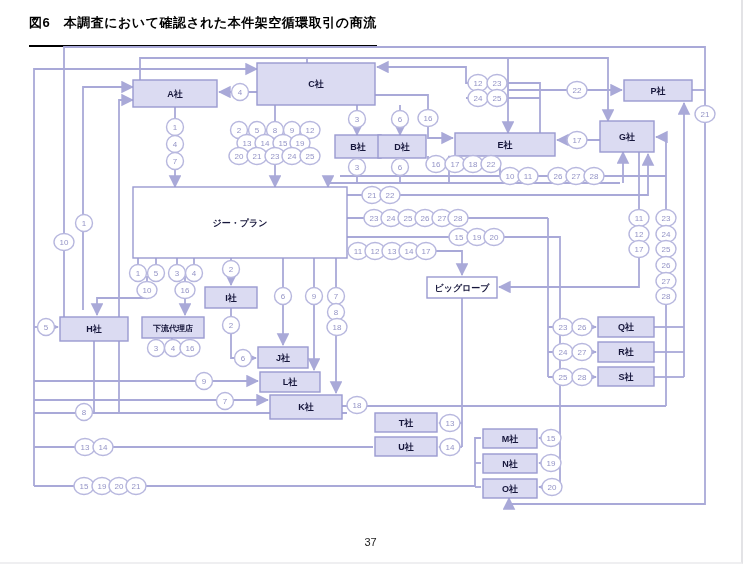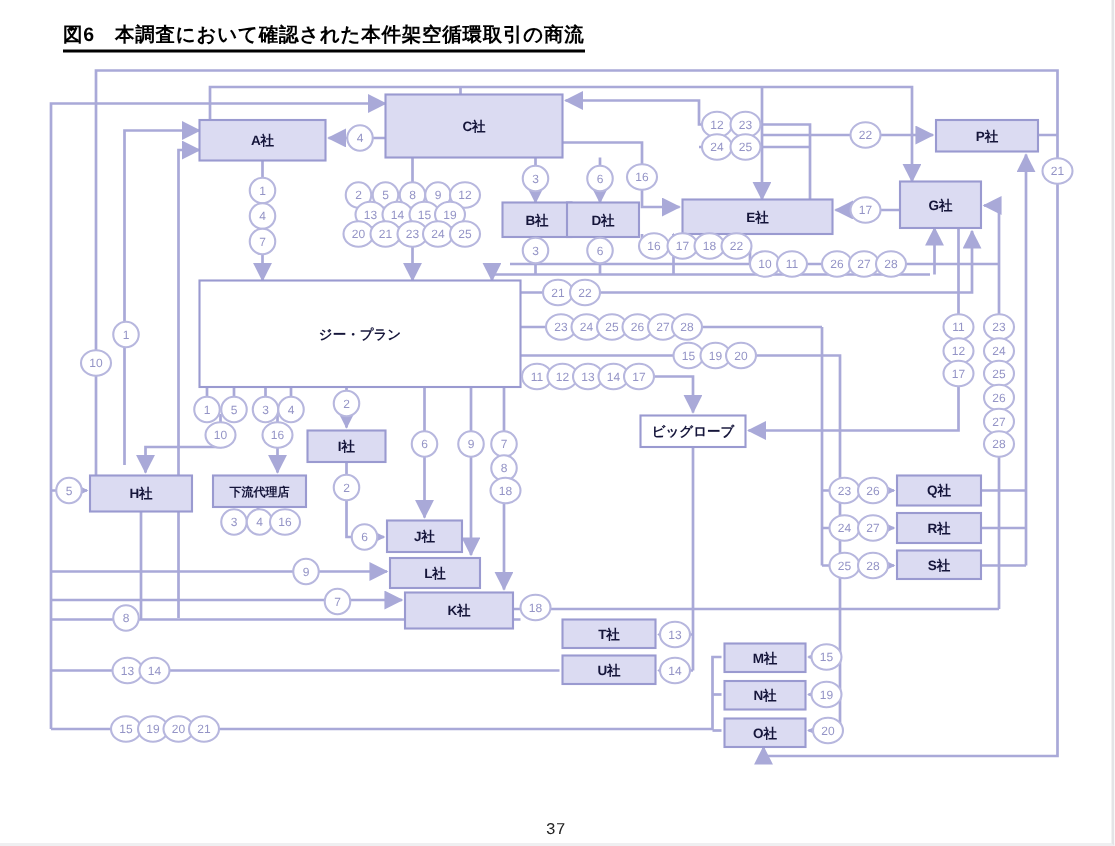--- a/index.html
+++ b/index.html
@@ -1,22 +1,22 @@
 <!DOCTYPE html>
 <html><head>
 <meta charset="utf-8">
 <style>
   html,body{margin:0;padding:0;background:#fff;}
   .page{position:relative;width:743px;height:564px;background:#ffffff;
         border-right:2px solid #e3e3e6;border-bottom:2px solid #efeff1;box-sizing:border-box;
         font-family:"Liberation Sans",sans-serif;overflow:hidden;}
-  .fig-title{position:absolute;left:42px;top:14px;font-size:13px;font-weight:bold;color:#000;
-        border-bottom:2px solid #000;padding-bottom:1px;letter-spacing:.5px;white-space:nowrap;text-align:right;}
-  .page-num{position:absolute;left:0;right:0;bottom:2px;text-align:center;
-        font-family:Liberation Mono, monospace;font-size:11px;color:#222;}
+  .fig-title{position:absolute;left:29px;top:14px;font-size:13px;font-weight:bold;color:#000;
+        border-bottom:2px solid #000;padding-bottom:13px;letter-spacing:.5px;white-space:nowrap;text-align:right;}
+  .page-num{position:absolute;left:0;right:0;bottom:14px;text-align:center;
+        font-family:Liberation Sans, sans-serif;font-size:11px;color:#222;}
   svg{position:absolute;left:0;top:0;}
   .edge{fill:none;stroke:#a9a9d8;stroke-width:1.8;}
   .boxr{stroke:#9a9ad0;stroke-width:1.4;}
   .boxlbl{font-family:"Liberation Sans",sans-serif;font-weight:bold;fill:#15153a;text-anchor:middle;}
   .badge{fill:#ffffff;stroke:#b7b7de;stroke-width:1.4;}
   .badgelbl{font-family:"Liberation Sans",sans-serif;fill:#9494c6;text-anchor:middle;font-size:8px;}
 </style>
 </head>
 <body>
 

